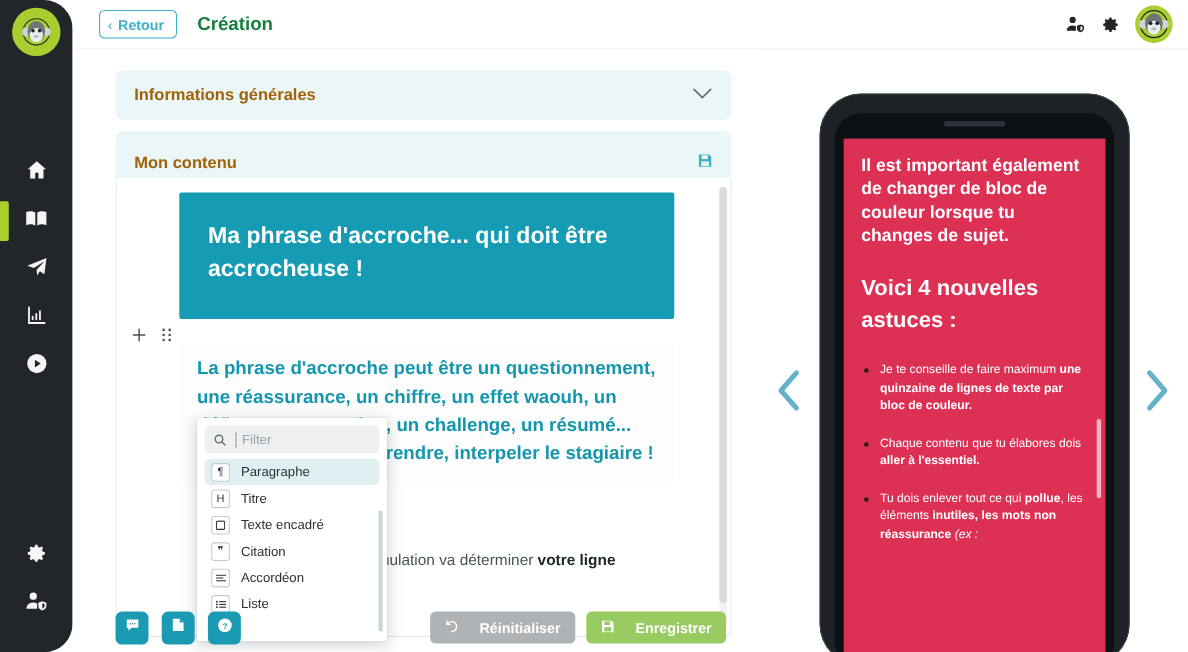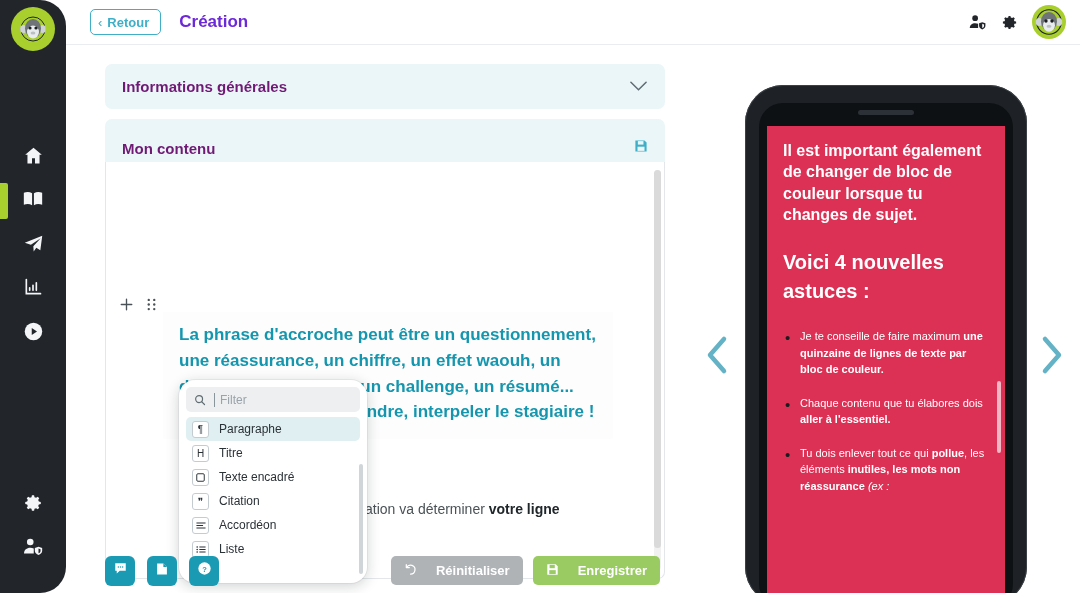--- a/index.html
+++ b/index.html
@@ -61,21 +61,21 @@
     border-radius: 5px;
     color: #3FAFC8;
     font-size: 13px; font-weight: bold;
     display: flex; align-items: center; gap: 5px;
     background: #fff; cursor: pointer;
     line-height: 1;
   }
   .back-btn .chev { font-size: 13px; font-weight: normal; }
   .page-title {
     margin-left: 18px;
-    font-size: 17px; font-weight: bold; color: #6d28d9;
+    font-size: 17px; font-weight: bold; color: #15803d;
   }
   .header-right {
     margin-left: auto; margin-right: 14px;
     display: flex; align-items: center; gap: 14px;
   }
   .hdr-icon { color: #22262B; cursor: pointer; display: flex; }
   .avatar {
     width: 34px; height: 34px; border-radius: 50%;
     background: #A8CF2D;
     display: flex; align-items: center; justify-content: center;
@@ -93,21 +93,21 @@
     width: 560px;
     border-radius: 7px;
     background: #EAF6F8;
   }
   .card-info { top: 19px; height: 45px; }
   .card-content { top: 74px; height: 58px; border-bottom-left-radius: 0; border-bottom-right-radius: 0; }
   .card-head {
     height: 100%; display: flex; align-items: center;
     padding: 0 17px; cursor: pointer;
   }
-  .card-head .label { font-size: 15px; font-weight: bold; color: #701a75; }
+  .card-head .label { font-size: 15px; font-weight: bold; color: #a16207; }
   .card-head .right { margin-left: auto; display: flex; align-items: center; }
   .chev-down { color: #5f6c72; font-size: 16px; }
   .save-icon { color: #3FAFC8; }
 
   .editor {
     position: absolute; left: 39px; top: 117px;
     width: 560px; height: 417px;
     background: #ffffff;
     border: 1px solid #e3e7e9;
     border-top: none;
@@ -169,23 +169,23 @@
     background: #ffffff;
   }
   .blk-plain .t {
     color: #4a5257; font-size: 14px; line-height: 1.55;
   }
   .blk-plain b { color: #20272b; }
 
   
   .dropdown {
     position: absolute; left: 113px; top: 335px;
-    width: 188px; height: 203px;
+    width: 173px; height: 203px;
     background: #ffffff;
-    border-radius: 16px;
+    border-radius: 2px;
     box-shadow: 0 3px 14px rgba(16,24,32,.20), 0 0 0 1px rgba(16,24,32,.05);
     padding: 7px 7px 0 7px;
     overflow: hidden;
   }
   .dd-search {
     display: flex; align-items: center; gap: 8px;
     height: 25px; padding: 0 8px;
     background: #EDEFF1; border-radius: 5px;
     margin-bottom: 5px;
   }
@@ -454,20 +454,23 @@
                 <rect x="5" y="11" width="10" height="6" fill="#EAF6F8"></rect>
               </svg>
           </span>
         </span>
       </div>
     </div>
 
     <div class="editor">
       <div class="editor-scroll">
 
+        <div class="blk blk-heading">
+          <div class="t">Ma phrase d'accroche... qui doit être accrocheuse !</div>
+        </div>
 
         <div class="block-tools">
           <span class="tool-btn">
             <svg width="15" height="15" viewBox="0 0 20 20" fill="none" stroke="currentColor" stroke-width="1.8">
                 <path d="M10 3v14M3 10h14" stroke-linecap="round"></path>
               </svg>
           </span>
           <span class="tool-btn">
             <svg width="11" height="15" viewBox="0 0 12 16" fill="currentColor">
               <circle cx="3" cy="3" r="1.3"></circle>

